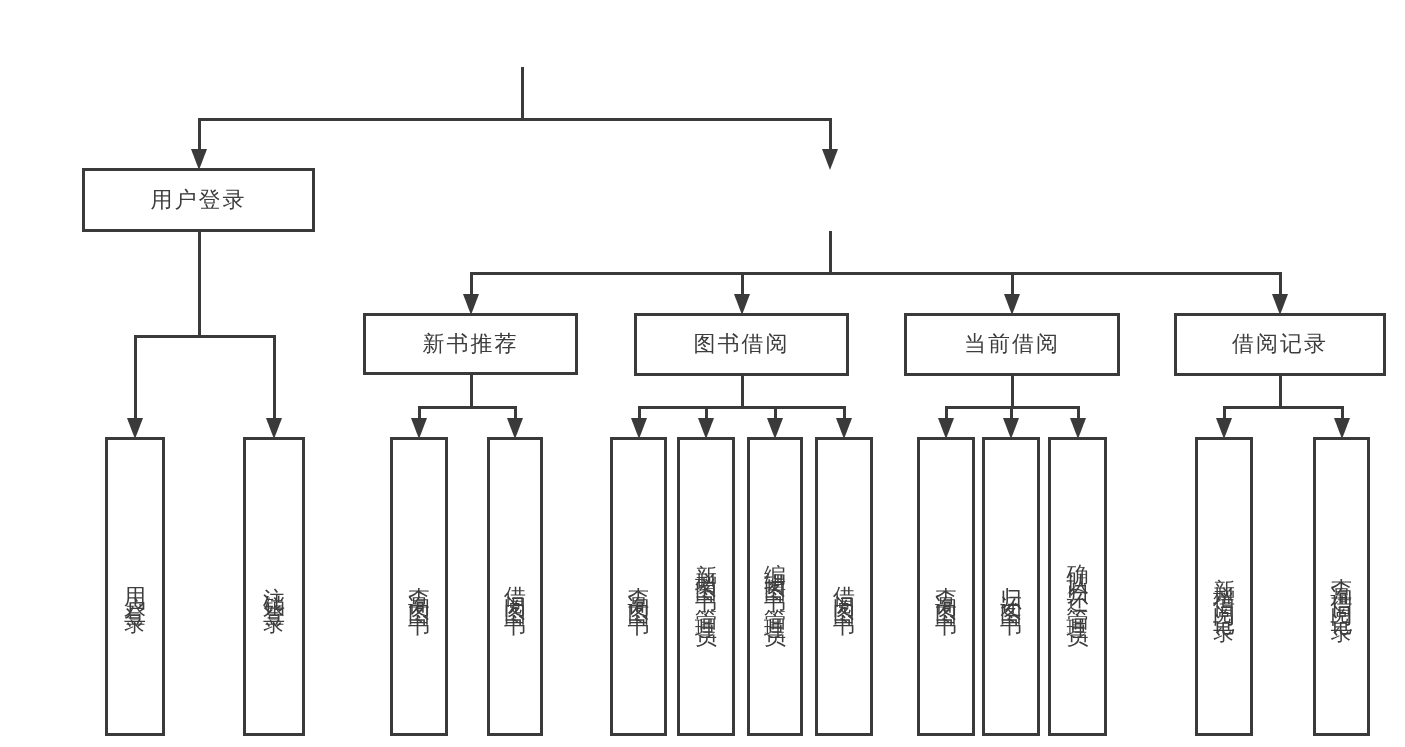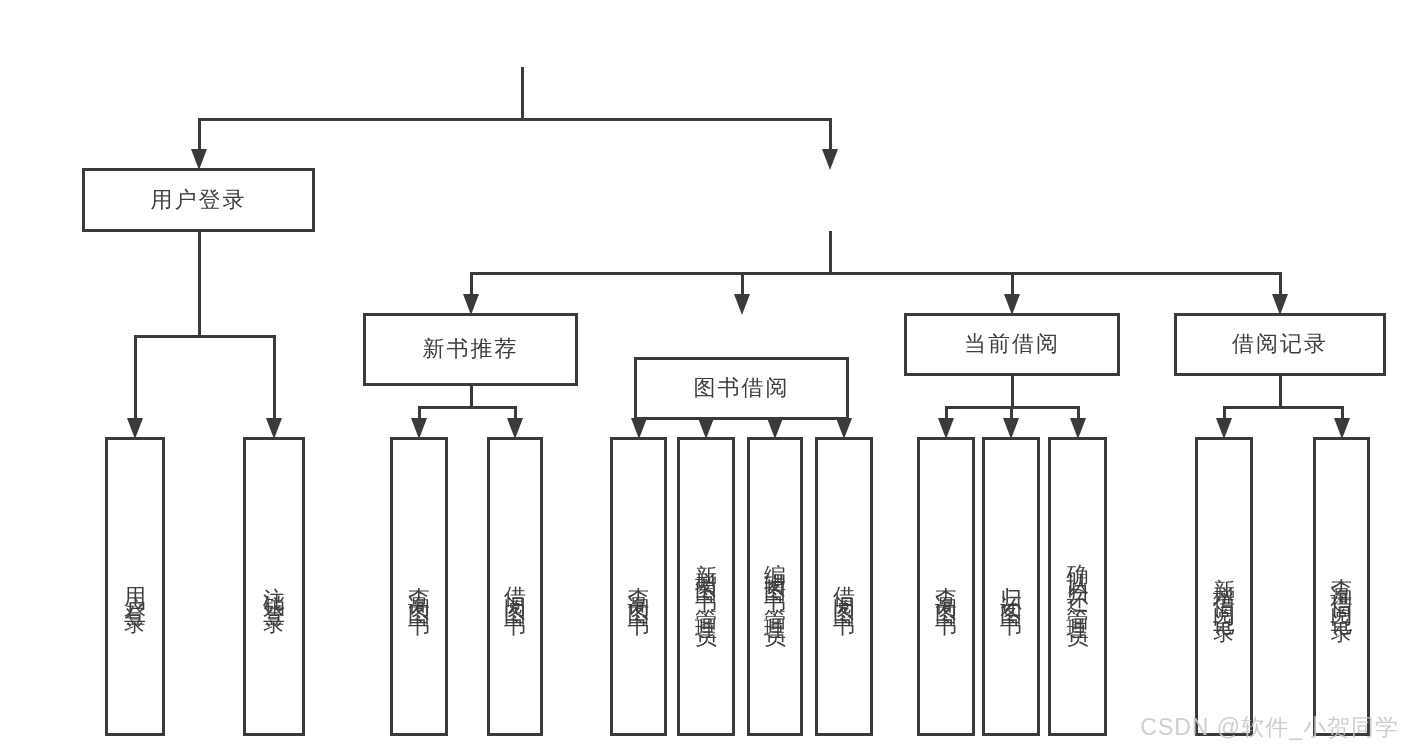--- a/index.html
+++ b/index.html
@@ -61,28 +61,27 @@
     color:var(--wm);
     opacity:.9;
     z-index:5;
     letter-spacing:1px;
   }
 </style>
 </head>
 <body>
 
 <div id="canvas">
-  <div class="watermark">CSDN @软件_小贺同学</div>
     <div class="node" style="left: 82px; top: 168px; width: 233px; height: 64px;">
       <span class="node-label">用户登录</span>
     </div>
-    <div class="node" style="left: 363px; top: 313px; width: 215px; height: 73px;">
+    <div class="node" style="left: 363px; top: 313px; width: 215px; height: 62px;">
       <span class="node-label">新书推荐</span>
     </div>
-    <div class="node" style="left: 634px; top: 313px; width: 215px; height: 63px; margin-top: 44px;">
+    <div class="node" style="left: 634px; top: 313px; width: 215px; height: 63px;">
       <span class="node-label">图书借阅</span>
     </div>
     <div class="node" style="left: 904px; top: 313px; width: 216px; height: 63px; font-family: Liberation Serif, serif;">
       <span class="node-label">当前借阅</span>
     </div>
     <div class="node" style="left: 1174px; top: 313px; width: 212px; height: 63px;">
       <span class="node-label">借阅记录</span>
     </div>
     <div class="node vertical" style="left: 105px; top: 437px; width: 60px; height: 299px;">
       <span class="node-label">用户登录</span>

